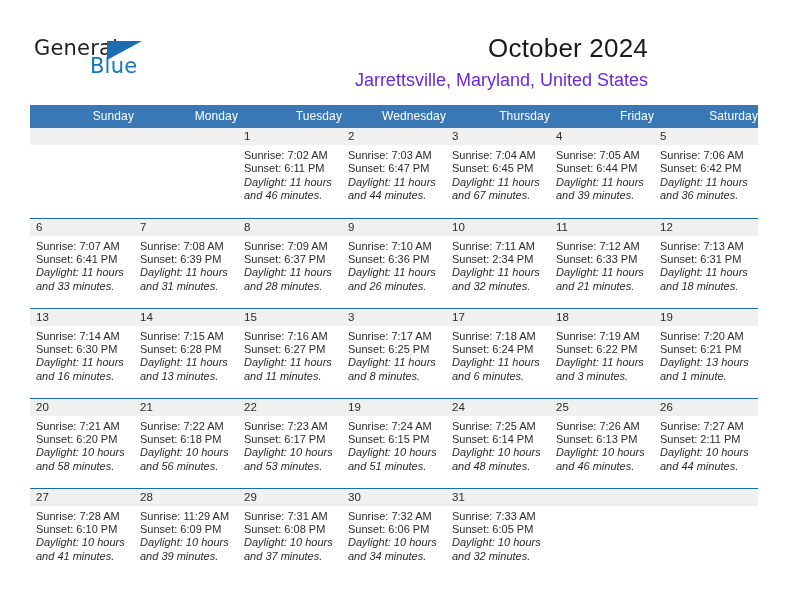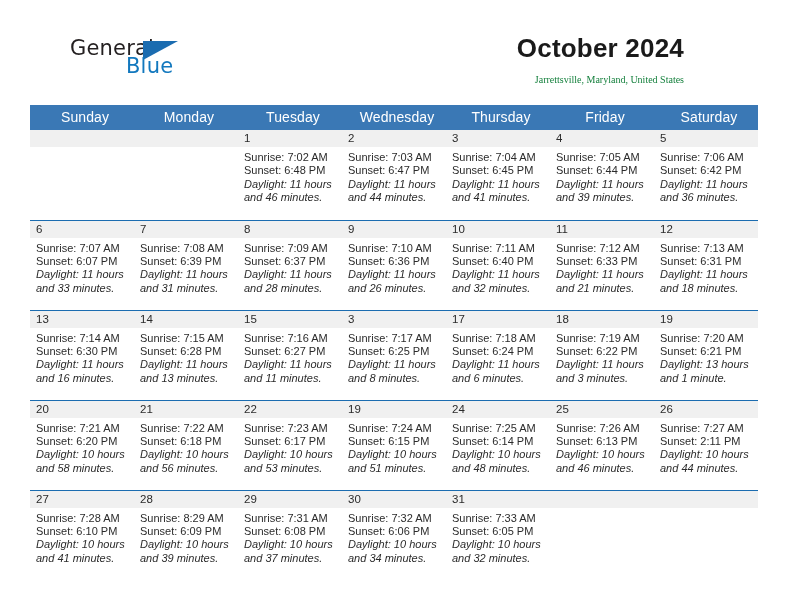--- a/index.html
+++ b/index.html
@@ -21,21 +21,20 @@
     box-sizing: border-box;
   }
 
   
   .header {
     position: absolute;
     left: 0;
     top: 0;
     width: 684px;
     height: 104px;
-    margin-left: 36px;
   }
   .logo {
     position: absolute;
     left: 34px;
     top: 36px;
     width: 190px;
     height: 52px;
   }
   .logo-general {
     position: absolute;
@@ -66,52 +65,51 @@
   }
 
   .title-block {
     position: absolute;
     right: 36px;
     top: 32px;
     text-align: right;
   }
   .cal-title {
     font-size: 26px;
-    font-weight: bold;
+    font-weight: normal;
     color: #1a1a1a;
     line-height: 32px;
     letter-spacing: 0.2px;
     white-space: nowrap;
   }
   .cal-subtitle {
-    font-size: 10px;
-    color: #15803d;
+    font-size: 18px;
+    color: #6d28d9;
     line-height: 20px;
     margin-top: 6px;
     white-space: nowrap;
-    font-family: Liberation Serif, serif;
   }
 
   
   .calendar {
     position: absolute;
     left: 30px;
     top: 105px;
     width: 728px;
     border-collapse: collapse;
     table-layout: fixed;
   }
   .calendar col { width: 104px; }
 
   .calendar thead th {
     background: #3a78b5;
     color: #ffffff;
-    font-size: 14px;
+    font-size: 12px;
     font-weight: normal;
-    text-align: center;
+    text-align: right;
     padding: 4px 0 5px 6px;
     height: 12px;
     letter-spacing: 0.1px;
   }
 
   .calendar tbody tr {
     height: 90px;
   }
   .calendar tbody td {
     vertical-align: top;
@@ -200,38 +198,38 @@
             <div class="details">
               <div></div>
               <div></div>
               <div class="daylight"></div>
             </div>
           </td>
           <td>
             <div class="daynum">1</div>
             <div class="details">
               <div>Sunrise: 7:02 AM</div>
-              <div>Sunset: 6:48 PM</div>
+              <div>Sunset: 6:11 PM</div>
               <div class="daylight">Daylight: 11 hours and 46 minutes.</div>
             </div>
           </td>
           <td>
             <div class="daynum">2</div>
             <div class="details">
               <div>Sunrise: 7:03 AM</div>
               <div>Sunset: 6:47 PM</div>
               <div class="daylight">Daylight: 11 hours and 44 minutes.</div>
             </div>
           </td>
           <td>
             <div class="daynum">3</div>
             <div class="details">
               <div>Sunrise: 7:04 AM</div>
               <div>Sunset: 6:45 PM</div>
-              <div class="daylight">Daylight: 11 hours and 41 minutes.</div>
+              <div class="daylight">Daylight: 11 hours and 67 minutes.</div>
             </div>
           </td>
           <td>
             <div class="daynum">4</div>
             <div class="details">
               <div>Sunrise: 7:05 AM</div>
               <div>Sunset: 6:44 PM</div>
               <div class="daylight">Daylight: 11 hours and 39 minutes.</div>
             </div>
           </td>
@@ -242,21 +240,21 @@
               <div>Sunset: 6:42 PM</div>
               <div class="daylight">Daylight: 11 hours and 36 minutes.</div>
             </div>
           </td>
         </tr>
         <tr>
           <td>
             <div class="daynum">6</div>
             <div class="details">
               <div>Sunrise: 7:07 AM</div>
-              <div>Sunset: 6:07 PM</div>
+              <div>Sunset: 6:41 PM</div>
               <div class="daylight">Daylight: 11 hours and 33 minutes.</div>
             </div>
           </td>
           <td>
             <div class="daynum">7</div>
             <div class="details">
               <div>Sunrise: 7:08 AM</div>
               <div>Sunset: 6:39 PM</div>
               <div class="daylight">Daylight: 11 hours and 31 minutes.</div>
             </div>
@@ -274,21 +272,21 @@
             <div class="details">
               <div>Sunrise: 7:10 AM</div>
               <div>Sunset: 6:36 PM</div>
               <div class="daylight">Daylight: 11 hours and 26 minutes.</div>
             </div>
           </td>
           <td>
             <div class="daynum">10</div>
             <div class="details">
               <div>Sunrise: 7:11 AM</div>
-              <div>Sunset: 6:40 PM</div>
+              <div>Sunset: 2:34 PM</div>
               <div class="daylight">Daylight: 11 hours and 32 minutes.</div>
             </div>
           </td>
           <td>
             <div class="daynum">11</div>
             <div class="details">
               <div>Sunrise: 7:12 AM</div>
               <div>Sunset: 6:33 PM</div>
               <div class="daylight">Daylight: 11 hours and 21 minutes.</div>
             </div>
@@ -423,21 +421,21 @@
             <div class="daynum">27</div>
             <div class="details">
               <div>Sunrise: 7:28 AM</div>
               <div>Sunset: 6:10 PM</div>
               <div class="daylight">Daylight: 10 hours and 41 minutes.</div>
             </div>
           </td>
           <td>
             <div class="daynum">28</div>
             <div class="details">
-              <div>Sunrise: 8:29 AM</div>
+              <div>Sunrise: 11:29 AM</div>
               <div>Sunset: 6:09 PM</div>
               <div class="daylight">Daylight: 10 hours and 39 minutes.</div>
             </div>
           </td>
           <td>
             <div class="daynum">29</div>
             <div class="details">
               <div>Sunrise: 7:31 AM</div>
               <div>Sunset: 6:08 PM</div>
               <div class="daylight">Daylight: 10 hours and 37 minutes.</div>

